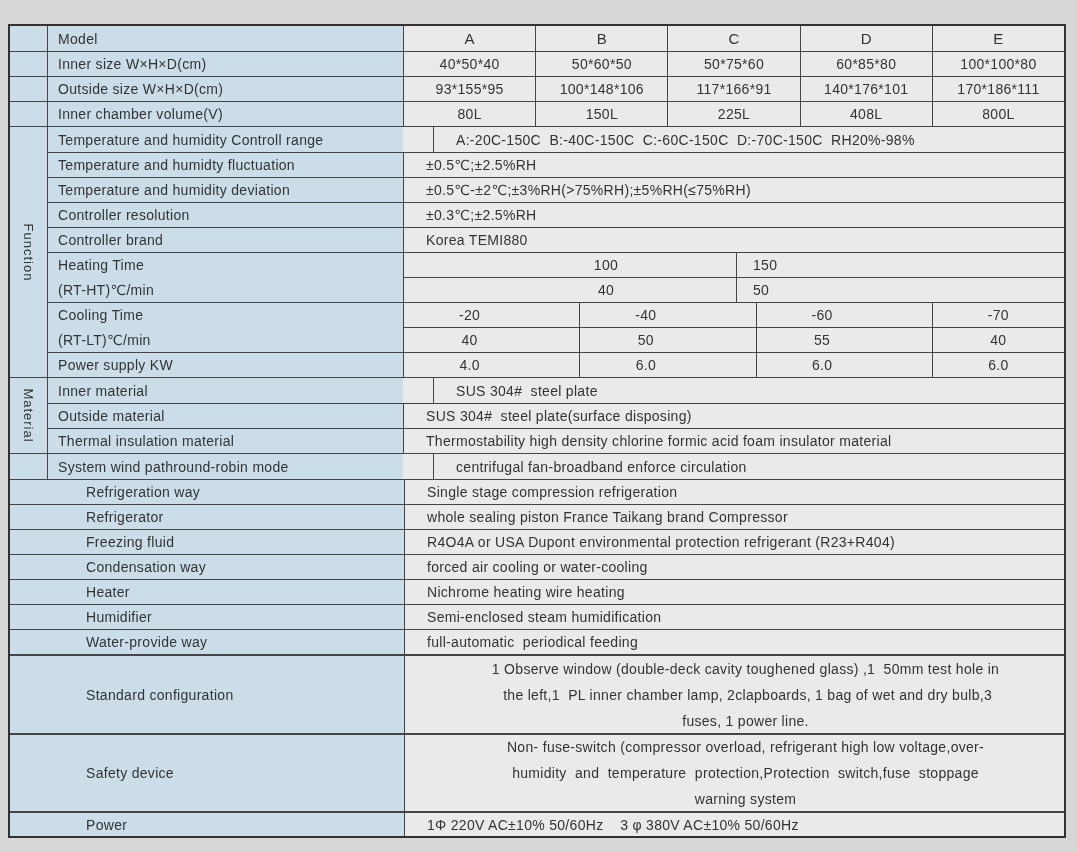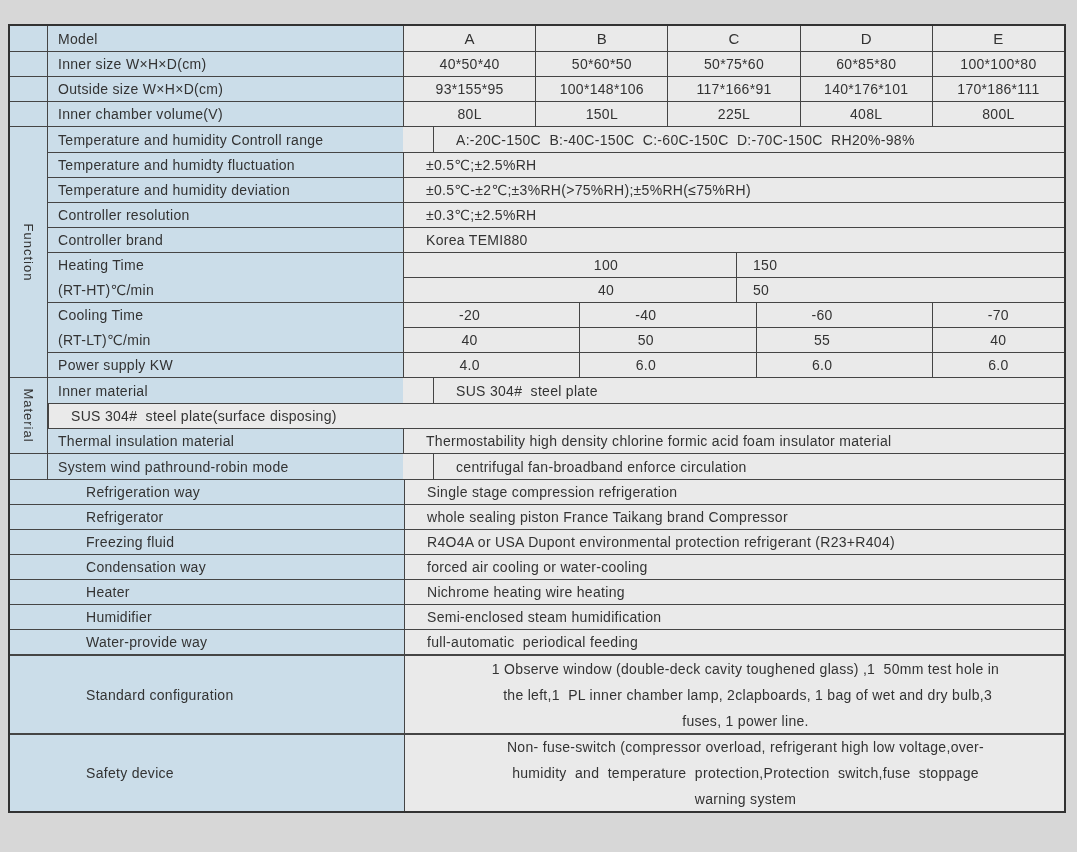--- a/index.html
+++ b/index.html
@@ -195,20 +195,21 @@
       <div class="vtitle">
           <span>Material</span>
         </div>
     </div>
     <div class="secrows">
       <div class="srow h25 first">
         <div class="lbl2">Inner material</div>
         <div class="val">SUS 304#  steel plate</div>
       </div>
       <div class="srow h25">
+        <div class="lbl2">Outside material</div>
         <div class="val">SUS 304#  steel plate(surface disposing)</div>
       </div>
       <div class="srow h25">
         <div class="lbl2">Thermal insulation material</div>
         <div class="val">Thermostability high density chlorine formic acid foam insulator material</div>
       </div>
     </div>
   </div>
 
   <div class="sectionrow">
@@ -261,14 +262,18 @@
 
   <div class="row h78 bt2">
     <div class="lblfull">Safety device</div>
     <div class="val ml">
       <div>Non- fuse-switch (compressor overload, refrigerant high low voltage,over-</div>
       <div>humidity  and  temperature  protection,Protection  switch,fuse  stoppage</div>
       <div>warning system</div>
     </div>
   </div>
 
+  <div class="row h25 bt2">
+    <div class="lblfull">Power</div>
+    <div class="val">1Φ 220V AC±10% 50/60Hz    3 φ 380V AC±10% 50/60Hz</div>
+  </div>
 
 </div>
 
 </body></html>

